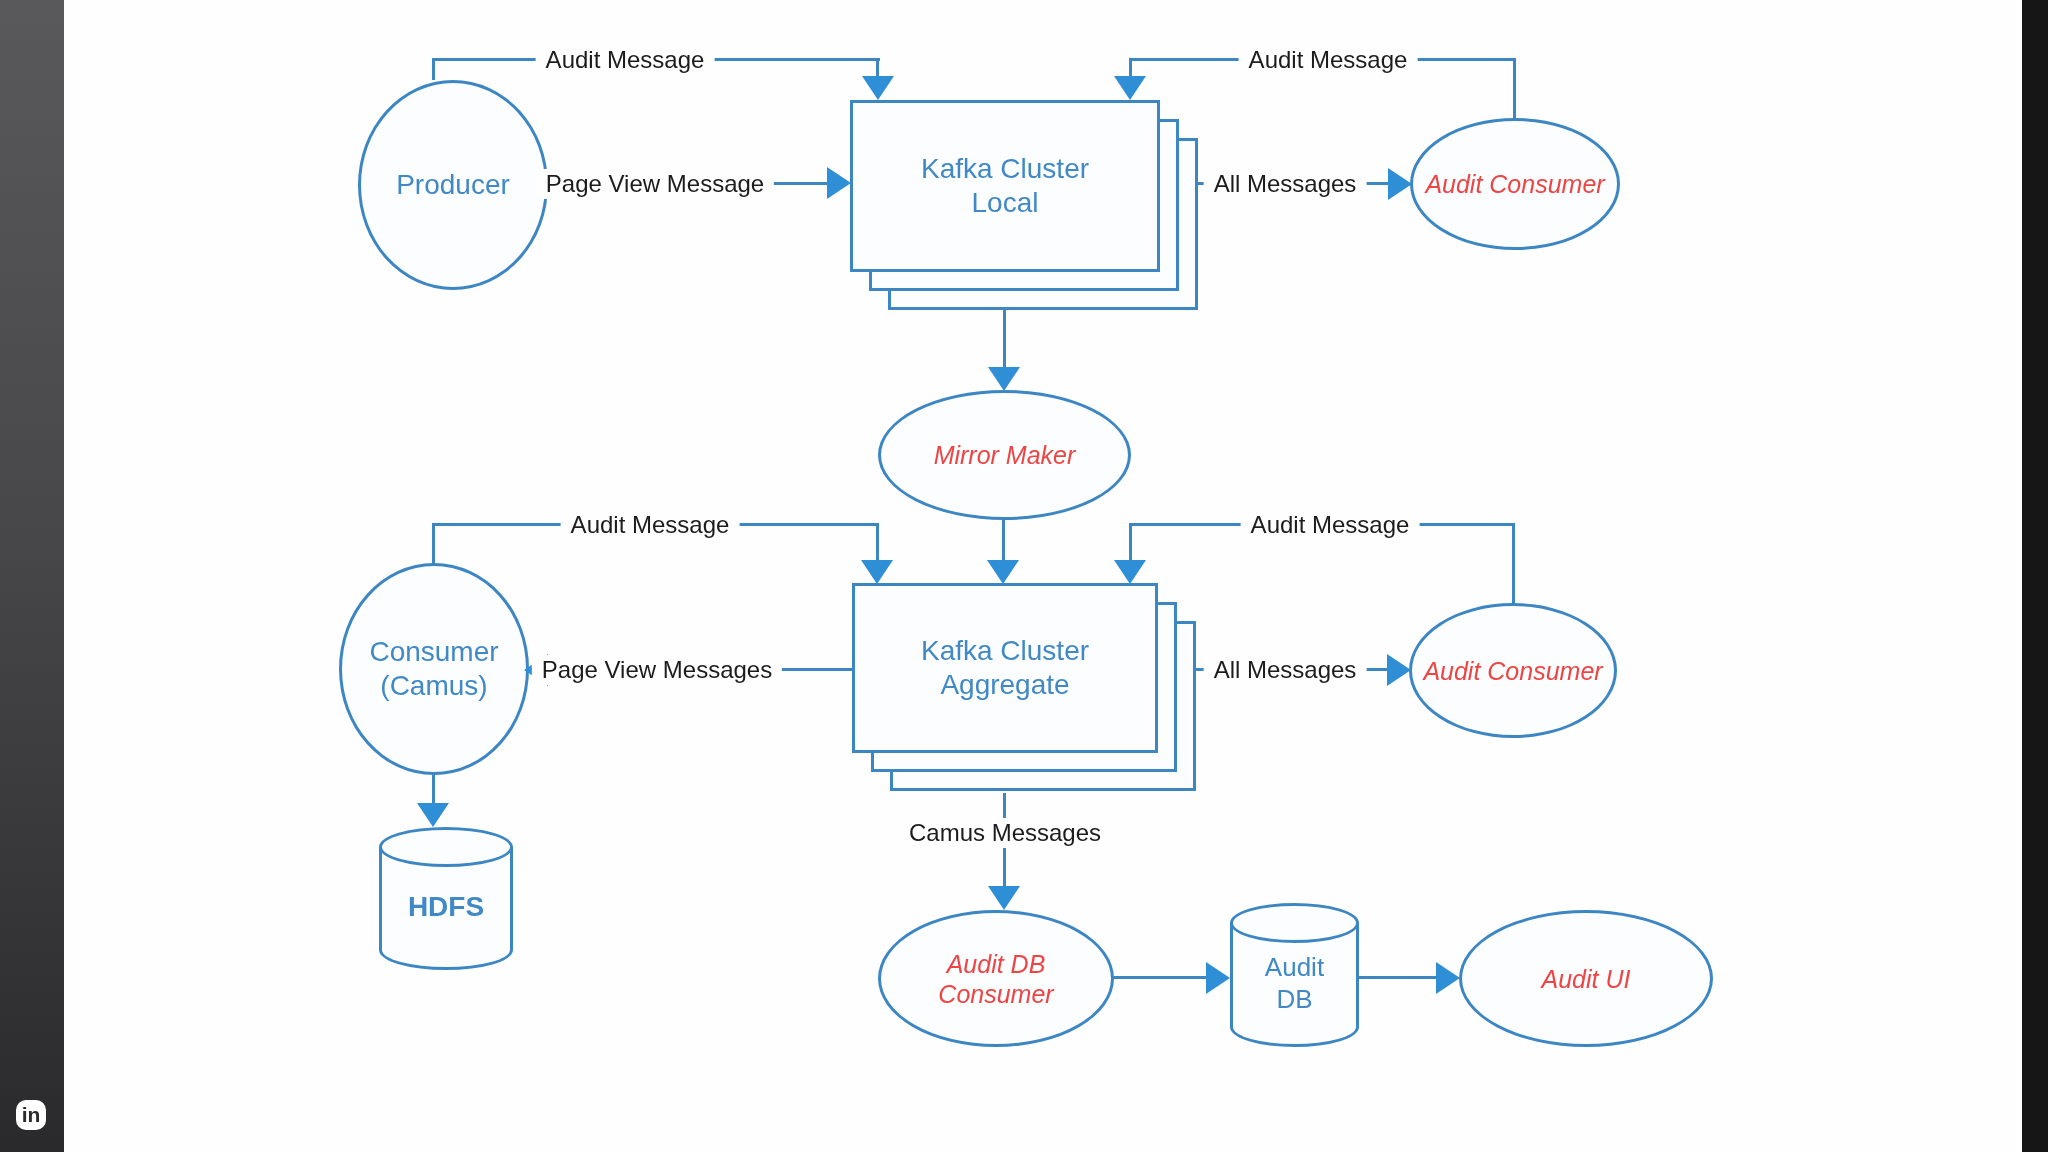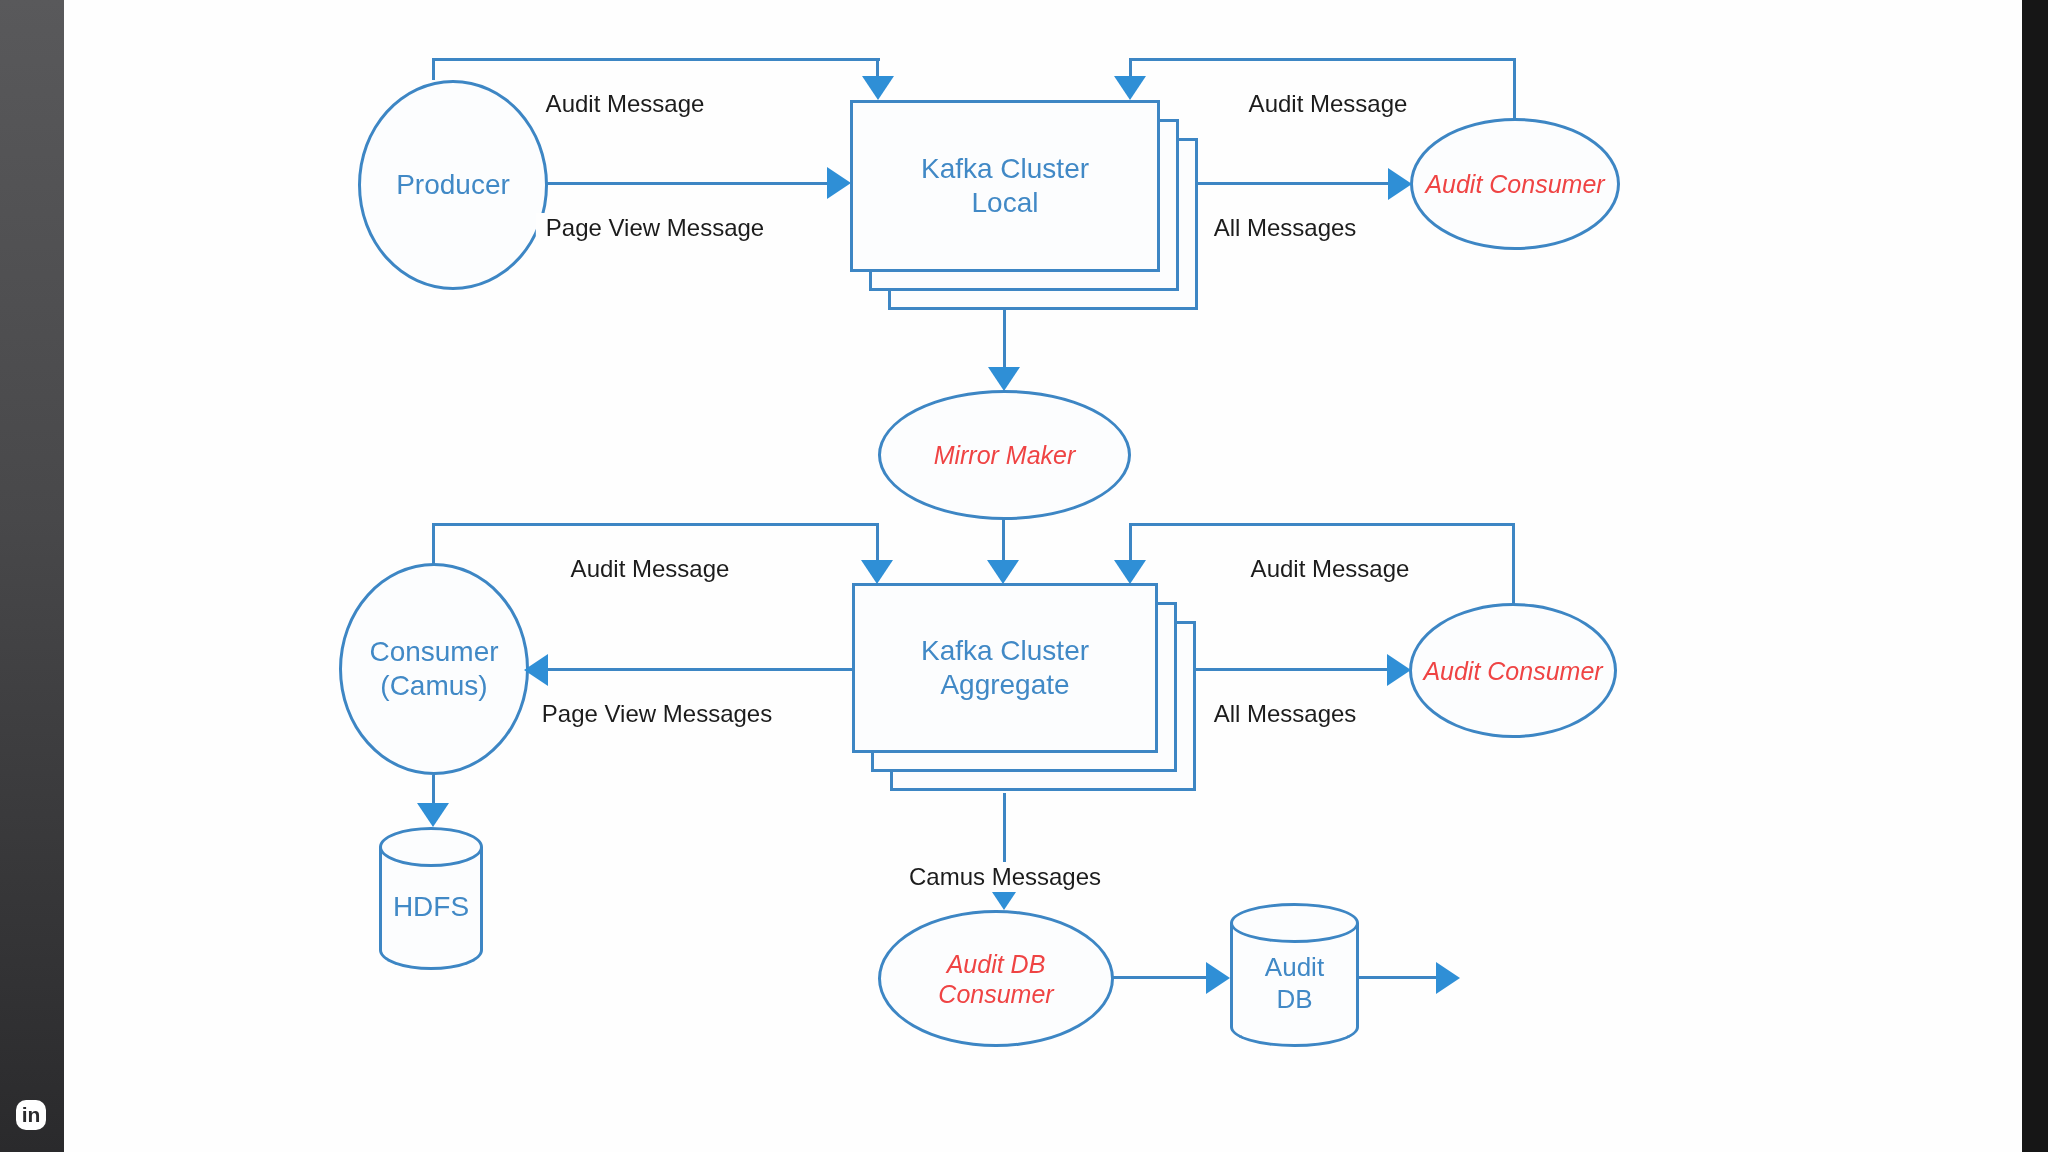--- a/index.html
+++ b/index.html
@@ -24,21 +24,21 @@
   }
   
   .hline,.vline { position:absolute; background:#3d86c4; z-index:1; }
   .hline { height:3px; } .vline { width:3px; }
   .arrow { position:absolute; width:0; height:0; z-index:4; }
   .arrow.down  { border-left:16px solid transparent; border-right:16px solid transparent; border-top:24px solid #2f8fd6; }
   .arrow.right { border-top:16px solid transparent; border-bottom:16px solid transparent; border-left:24px solid #2f8fd6; }
   .arrow.left  { border-top:16px solid transparent; border-bottom:16px solid transparent; border-right:24px solid #2f8fd6; }
   .lbl {
     position:absolute; transform:translate(-50%,-50%); z-index:6;
-    font-size:24px; color:#1c1c1c; background:#fefefe; padding:1px 10px; white-space:nowrap;margin-top:44px;
+    font-size:24px; color:#1c1c1c; background:#fefefe; padding:1px 10px; white-space:nowrap;
   }
   
   .node {
     position:absolute; box-sizing:border-box; border:3px solid #3d86c4; background:#fcfdfe; z-index:3;
     display:flex; flex-direction:column; align-items:center; justify-content:center; text-align:center;
     line-height:1.2;
   }
   .ellipse { border-radius:50%; }
   .stackback { position:absolute; box-sizing:border-box; border:3px solid #3d86c4; background:#fcfdfe; }
   .z1{z-index:1;} .z2{z-index:2;} .z3{z-index:3;}
@@ -150,39 +150,42 @@
   <div class="stackback z2" style="left:871px;top:602px;width:306px;height:170px;"></div>
   <div class="node z3" style="left:852px;top:583px;width:306px;height:170px;">
     <span class="blue-text">Kafka Cluster</span>
     <span class="blue-text">Aggregate</span>
   </div>
 
   <div class="node ellipse" style="left:1409px;top:603px;width:208px;height:135px;">
     <span class="black-text">Audit Consumer</span>
   </div>
 
-  <div class="cylinder" style="left:379px;top:827px;width:104px;height:143px;">
+  <div class="cylinder" style="left:379px;top:827px;width:134px;height:143px;font-weight:bold;">
     <div class="cyl-top"></div>
     <div class="cyl-body">
       <span class="blue-text">HDFS</span>
     </div>
   </div>
 
   <div class="node ellipse" style="left:878px;top:910px;width:236px;height:137px;">
     <span class="black-text">Audit DB</span>
     <span class="black-text">Consumer</span>
   </div>
 
   <div class="cylinder" style="left:1230px;top:903px;width:129px;height:144px;">
     <div class="cyl-top"></div>
     <div class="cyl-body">
       <span class="blue-text" style="font-size:26px;">Audit</span>
       <span class="blue-text" style="font-size:26px;">DB</span>
     </div>
   </div>
 
+  <div class="node ellipse" style="left:1459px;top:910px;width:254px;height:137px;">
+    <span class="black-text">Audit UI</span>
+  </div>
 
   <div class="sidebar">
     <div class="li-badge">in</div>
   </div>
   <div class="right-strip"></div>
 
 </div>
 
 </body></html>

